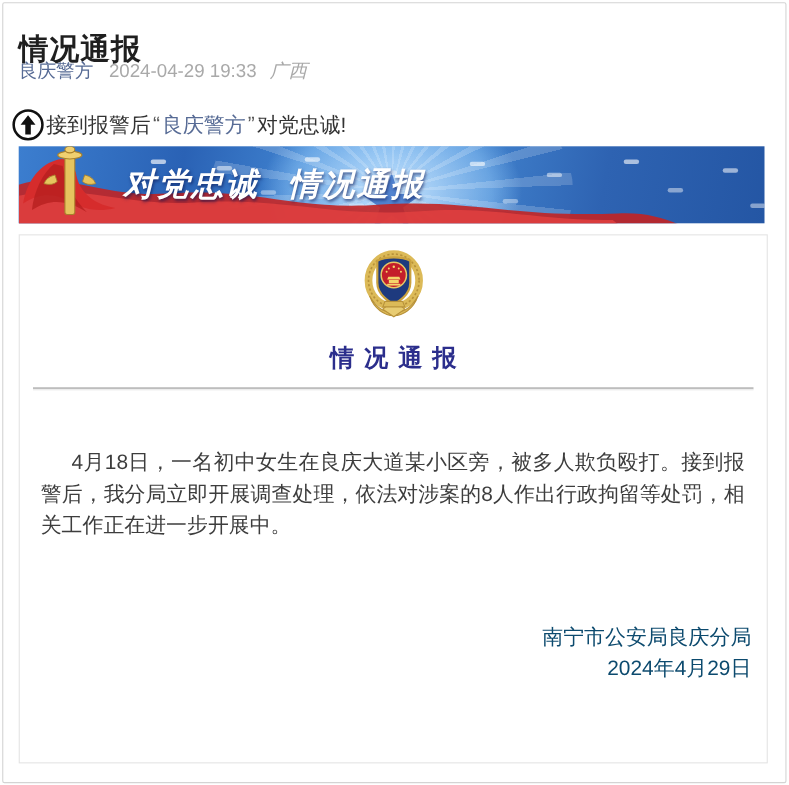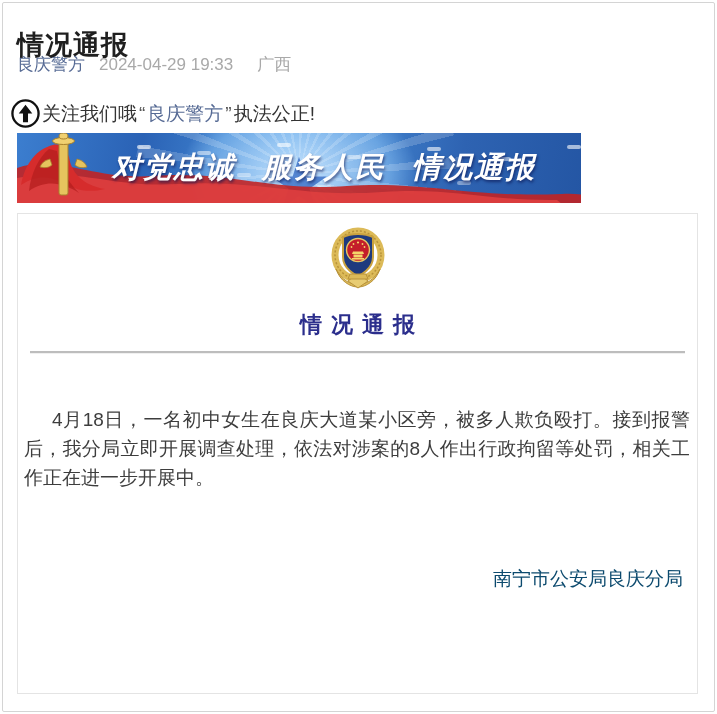--- a/index.html
+++ b/index.html
@@ -9,30 +9,30 @@
   }
   .frame{position:absolute;inset:2px;border:1px solid #d4d4d4;border-radius:2px;pointer-events:none;}
 
   
   .page-title{
     position:absolute;left:17px;top:9px;font-size:27px;font-weight:600;color:#1f1f1f;letter-spacing:1px;
   }
   .byline{position:absolute;left:17px;top:53px;font-size:17px;}
   .byline .author{color:#576b95;margin-right:14px;cursor:pointer;}
   .byline .meta{color:#a9a9a9;}
-  .byline .region{color:#a9a9a9;margin-left:24px;}
+  .byline .region{color:#a9a9a9;margin-left:12px;font-style:italic;}
 
   .follow-line{position:absolute;left:10px;top:98px;display:flex;align-items:center;font-size:19px;color:#333;}
   .follow-line .arrow-badge{width:31px;height:31px;flex:0 0 auto;margin-right:1px;}
   .follow-line .q{color:#555;margin:0 2px;}
   .follow-line .account{color:#576b95;cursor:pointer;}
 
   
   .banner{
-    position:absolute;left:17px;top:133px;width:564px;height:70px;overflow:hidden;
+    position:absolute;left:17px;top:133px;width:678px;height:70px;overflow:hidden;
     background:linear-gradient(100deg,#3c7ecf 0%,#2a62b5 22%,#4e97e0 48%,#2e63b2 78%,#2456a4 100%);
   }
   .sunburst{
     position:absolute;left:50%;top:58%;width:330px;height:230px;transform:translate(-50%,-50%);
     border-radius:50%;
     background:
       repeating-conic-gradient(rgba(255,255,255,0.18) 0deg 4deg, rgba(255,255,255,0) 4deg 12deg),
       radial-gradient(closest-side, rgba(205,232,255,0.95), rgba(140,195,245,0.55) 55%, rgba(140,195,245,0) 72%);
   }
   .banner-star{
@@ -62,44 +62,44 @@
     position:absolute;left:17px;top:213px;width:681px;height:481px;background:#fff;
     border:1px solid #e4e4e4;box-sizing:border-box;
   }
   .emblem-wrap{text-align:center;margin-top:13px;}
   .notice-title{
     margin-top:17px;text-align:center;font-family:"Liberation Serif", serif;font-weight:bold;
     font-size:22px;color:#2b2e8c;letter-spacing:9px;text-indent:9px;
   }
   .divider{margin:11px 12px 0 12px;border-top:2px solid #bdbdbd;border-bottom:1px solid #f0f0f0;}
   .notice-body{margin:51px 7px 0 6px;font-size:19px;line-height:29px;color:#3d3d3d;text-align:justify;}
-  .notice-body p{margin:0;text-indent:28px;}
+  .notice-body p{margin:13px;text-indent:28px;}
   .signature{margin:72px 14px 0 0;text-align:right;font-size:19px;line-height:29px;color:#0c4a6e;}
 </style>
 </head>
 <body>
 
 <div class="frame"></div>
 
 <h1 class="page-title">情况通报</h1>
 
 <div class="byline">
   <span class="author">良庆警方</span><span class="meta">2024-04-29 19:33</span><span class="region">广西</span>
 </div>
 
 <div class="follow-line">
   <svg class="arrow-badge" viewBox="0 0 32 32">
     <circle cx="16" cy="16" r="13.5" fill="none" stroke="#111" stroke-width="2.4"></circle>
     <path d="M16 7 L23 16 L18.6 16 L18.6 25 L13.4 25 L13.4 16 L9 16 Z" fill="#111"></path>
   </svg>
-  <span>关注我们哦</span>
+  <span>接到报警后</span>
   <span class="q">“</span>
   <span class="account">良庆警方</span>
   <span class="q">”</span>
-  <span>执法公正!</span>
+  <span>对党忠诚!</span>
 </div>
 
 <div class="banner">
   <div class="sunburst"></div>
   <div class="banner-star"></div>
   <span class="dashes"></span>
 
   <svg class="red-wave" width="682" height="70" viewBox="0 0 682 70">
     <path d="M0,70 L0,34 C40,20 75,46 135,42 C215,36 250,58 330,52 C410,47 450,64 545,60 C570,59 585,64 600,70 Z" fill="#c22424" opacity="0.9"></path>
     <path d="M0,70 L0,44 C55,32 95,54 160,50 C240,45 285,64 365,58 C435,53 470,67 540,66 L545,70 Z" fill="#e04040" opacity="0.85"></path>
@@ -110,21 +110,20 @@
     <path d="M30,16 C20,24 12,40 10,58 C28,46 44,50 60,60 C48,48 40,32 38,18 Z" fill="#b71f1f" opacity="0.8"></path>
     <rect x="40" y="8" width="9" height="54" rx="2" fill="#e6c45e" stroke="#a8802c" stroke-width="1"></rect>
     <ellipse cx="44.5" cy="8" rx="11" ry="3.5" fill="#f0d070" stroke="#a8802c" stroke-width="1"></ellipse>
     <ellipse cx="44.5" cy="3" rx="4.5" ry="3" fill="#f0d070" stroke="#a8802c" stroke-width="1"></ellipse>
     <path d="M31,26 q-8,2 -10,8 q8,2 12,-2 Z" fill="#e6c45e" stroke="#a8802c" stroke-width="0.8"></path>
     <path d="M58,26 q8,2 10,8 q-8,2 -12,-2 Z" fill="#e6c45e" stroke="#a8802c" stroke-width="0.8"></path>
   </svg>
 
   <div class="banner-text">
     <span>对党忠诚</span>
-    <span>服务人民</span>
     <span>情况通报</span>
   </div>
 </div>
 
 <div class="notice-box">
   <div class="emblem-wrap">
     <svg width="64" height="62" viewBox="0 0 64 62">
 
       <ellipse cx="32" cy="28" rx="23" ry="24" fill="none" stroke="#dcba58" stroke-width="7"></ellipse>
       <ellipse cx="32" cy="28" rx="23" ry="24" fill="none" stroke="#b8923a" stroke-width="1.5" stroke-dasharray="2 2"></ellipse>
@@ -149,14 +148,15 @@
 
   <div class="notice-title">情况通报</div>
   <div class="divider"></div>
 
   <div class="notice-body">
     <p>4月18日，一名初中女生在良庆大道某小区旁，被多人欺负殴打。接到报警后，我分局立即开展调查处理，依法对涉案的8人作出行政拘留等处罚，相关工作正在进一步开展中。</p>
   </div>
 
   <div class="signature">
     <div>南宁市公安局良庆分局</div>
+    <div>2024年4月29日</div>
   </div>
 </div>
 
 </body></html>

